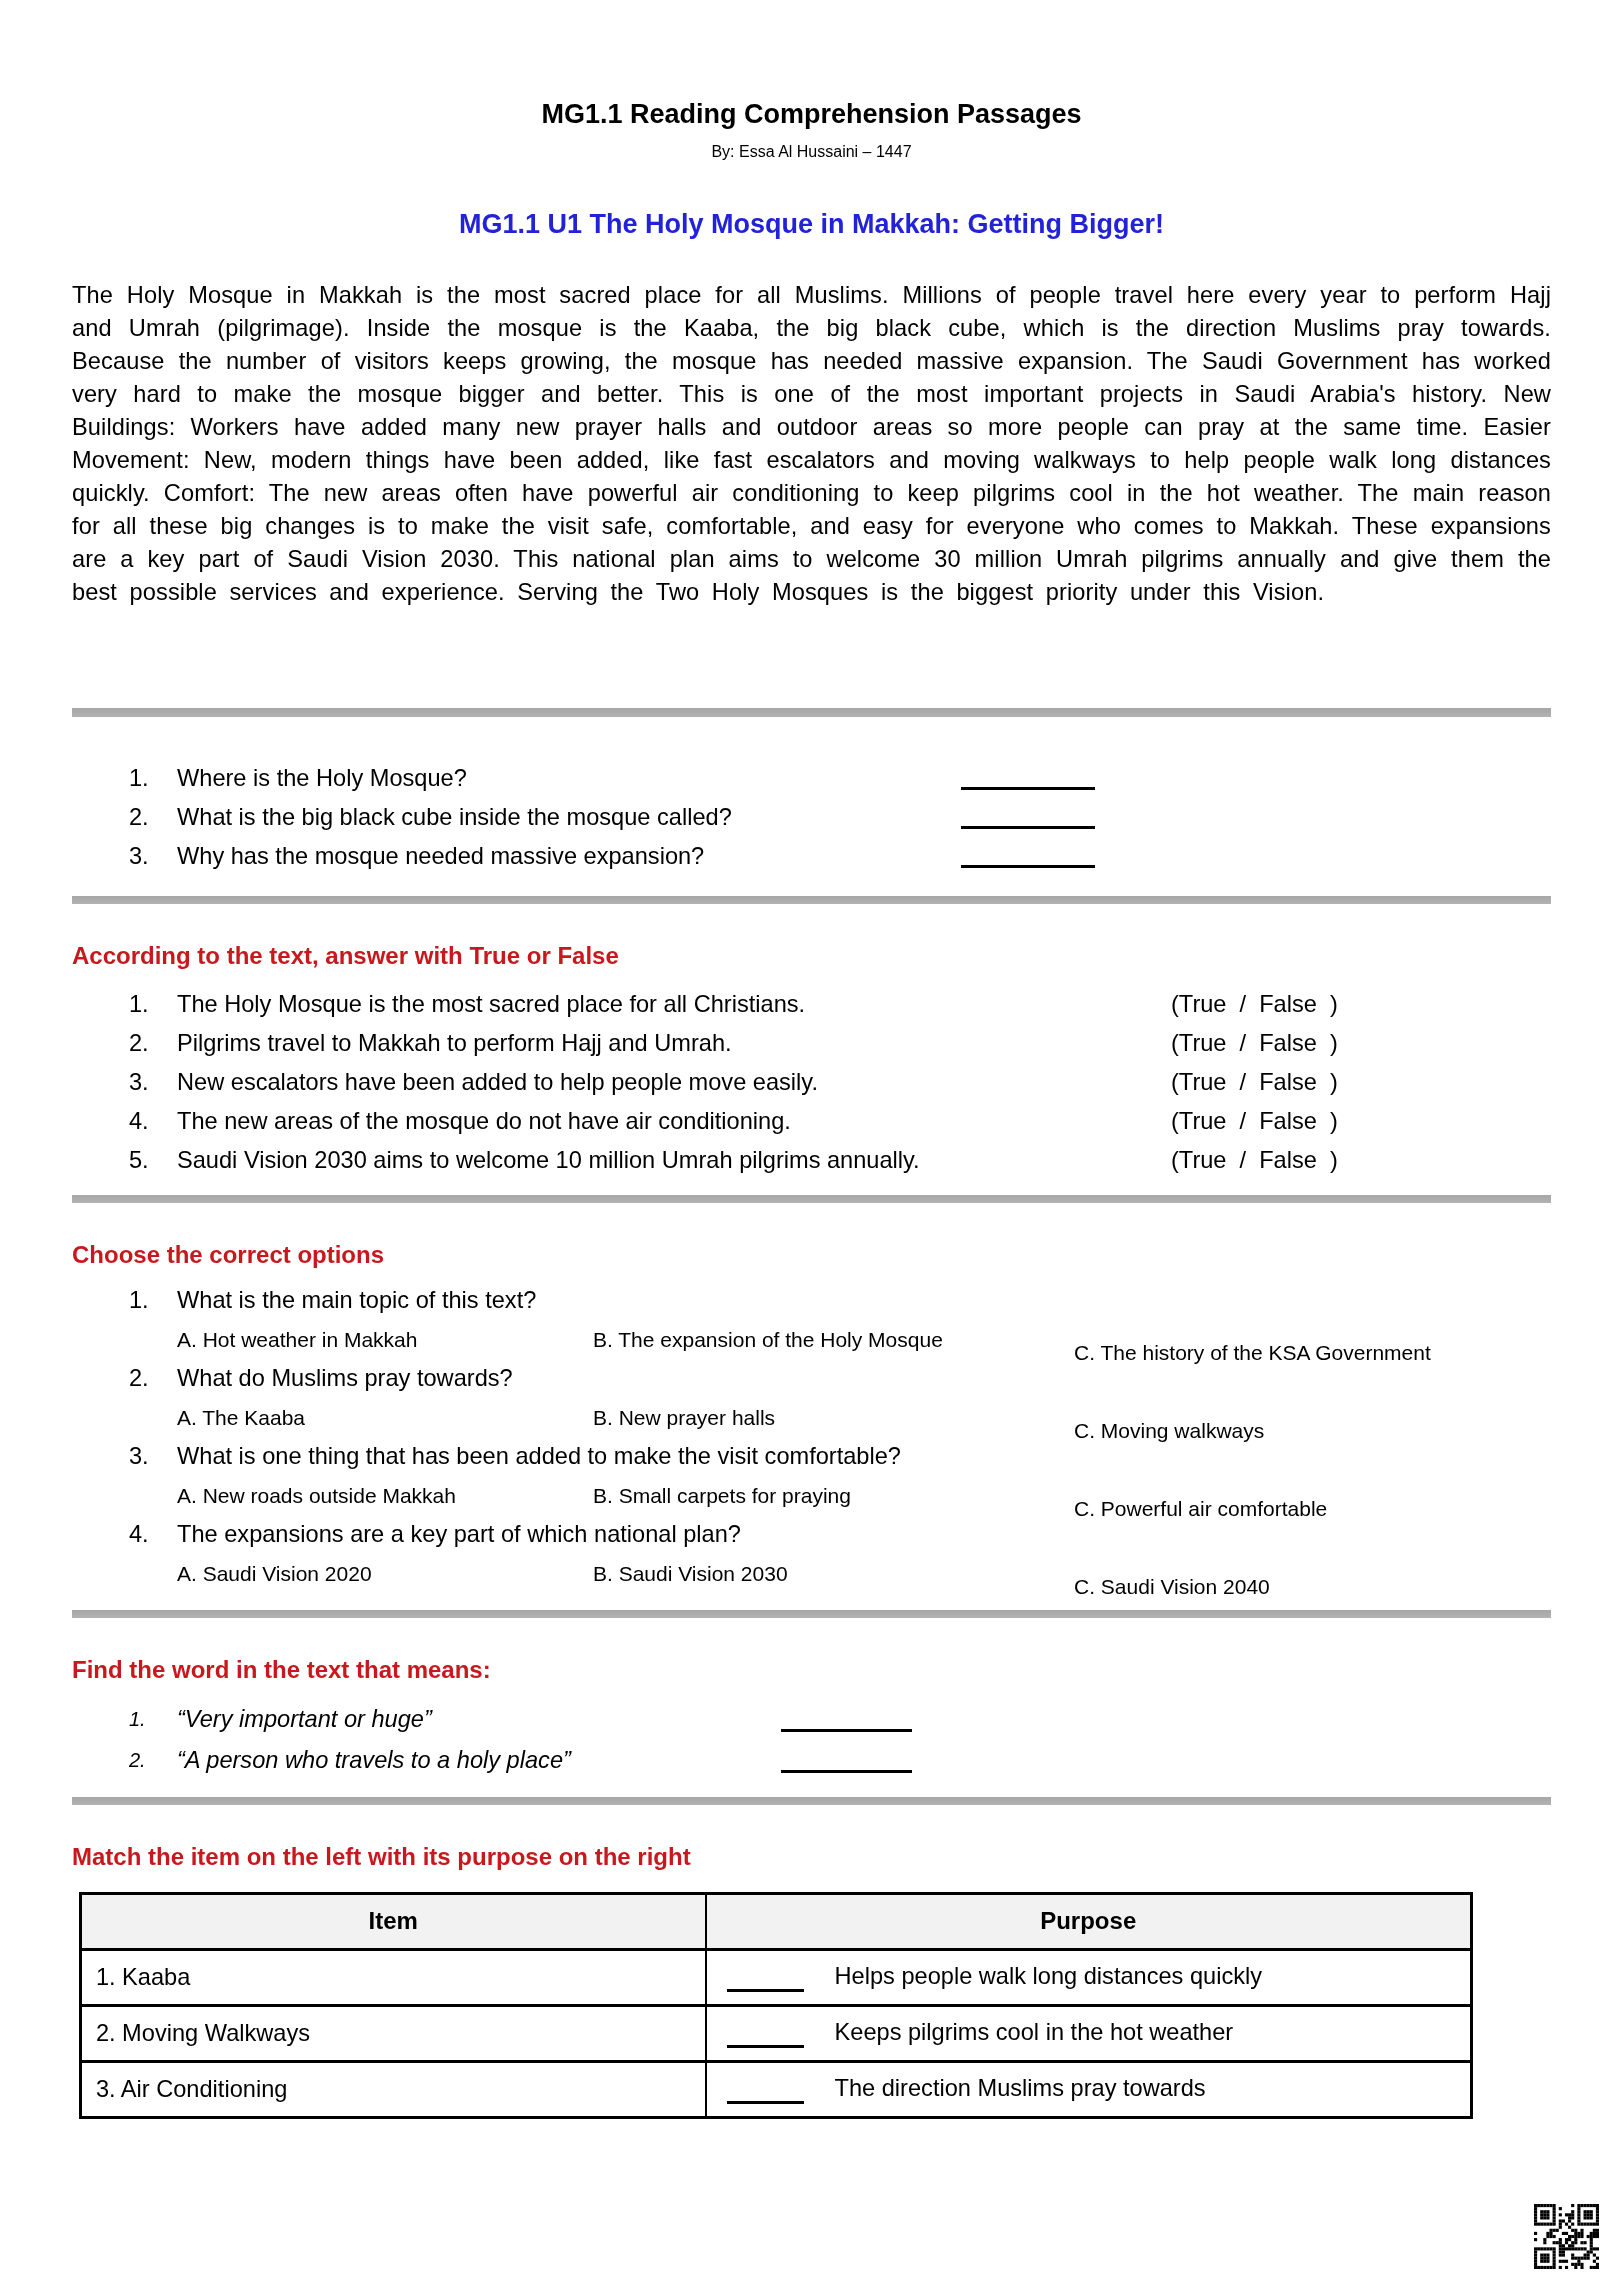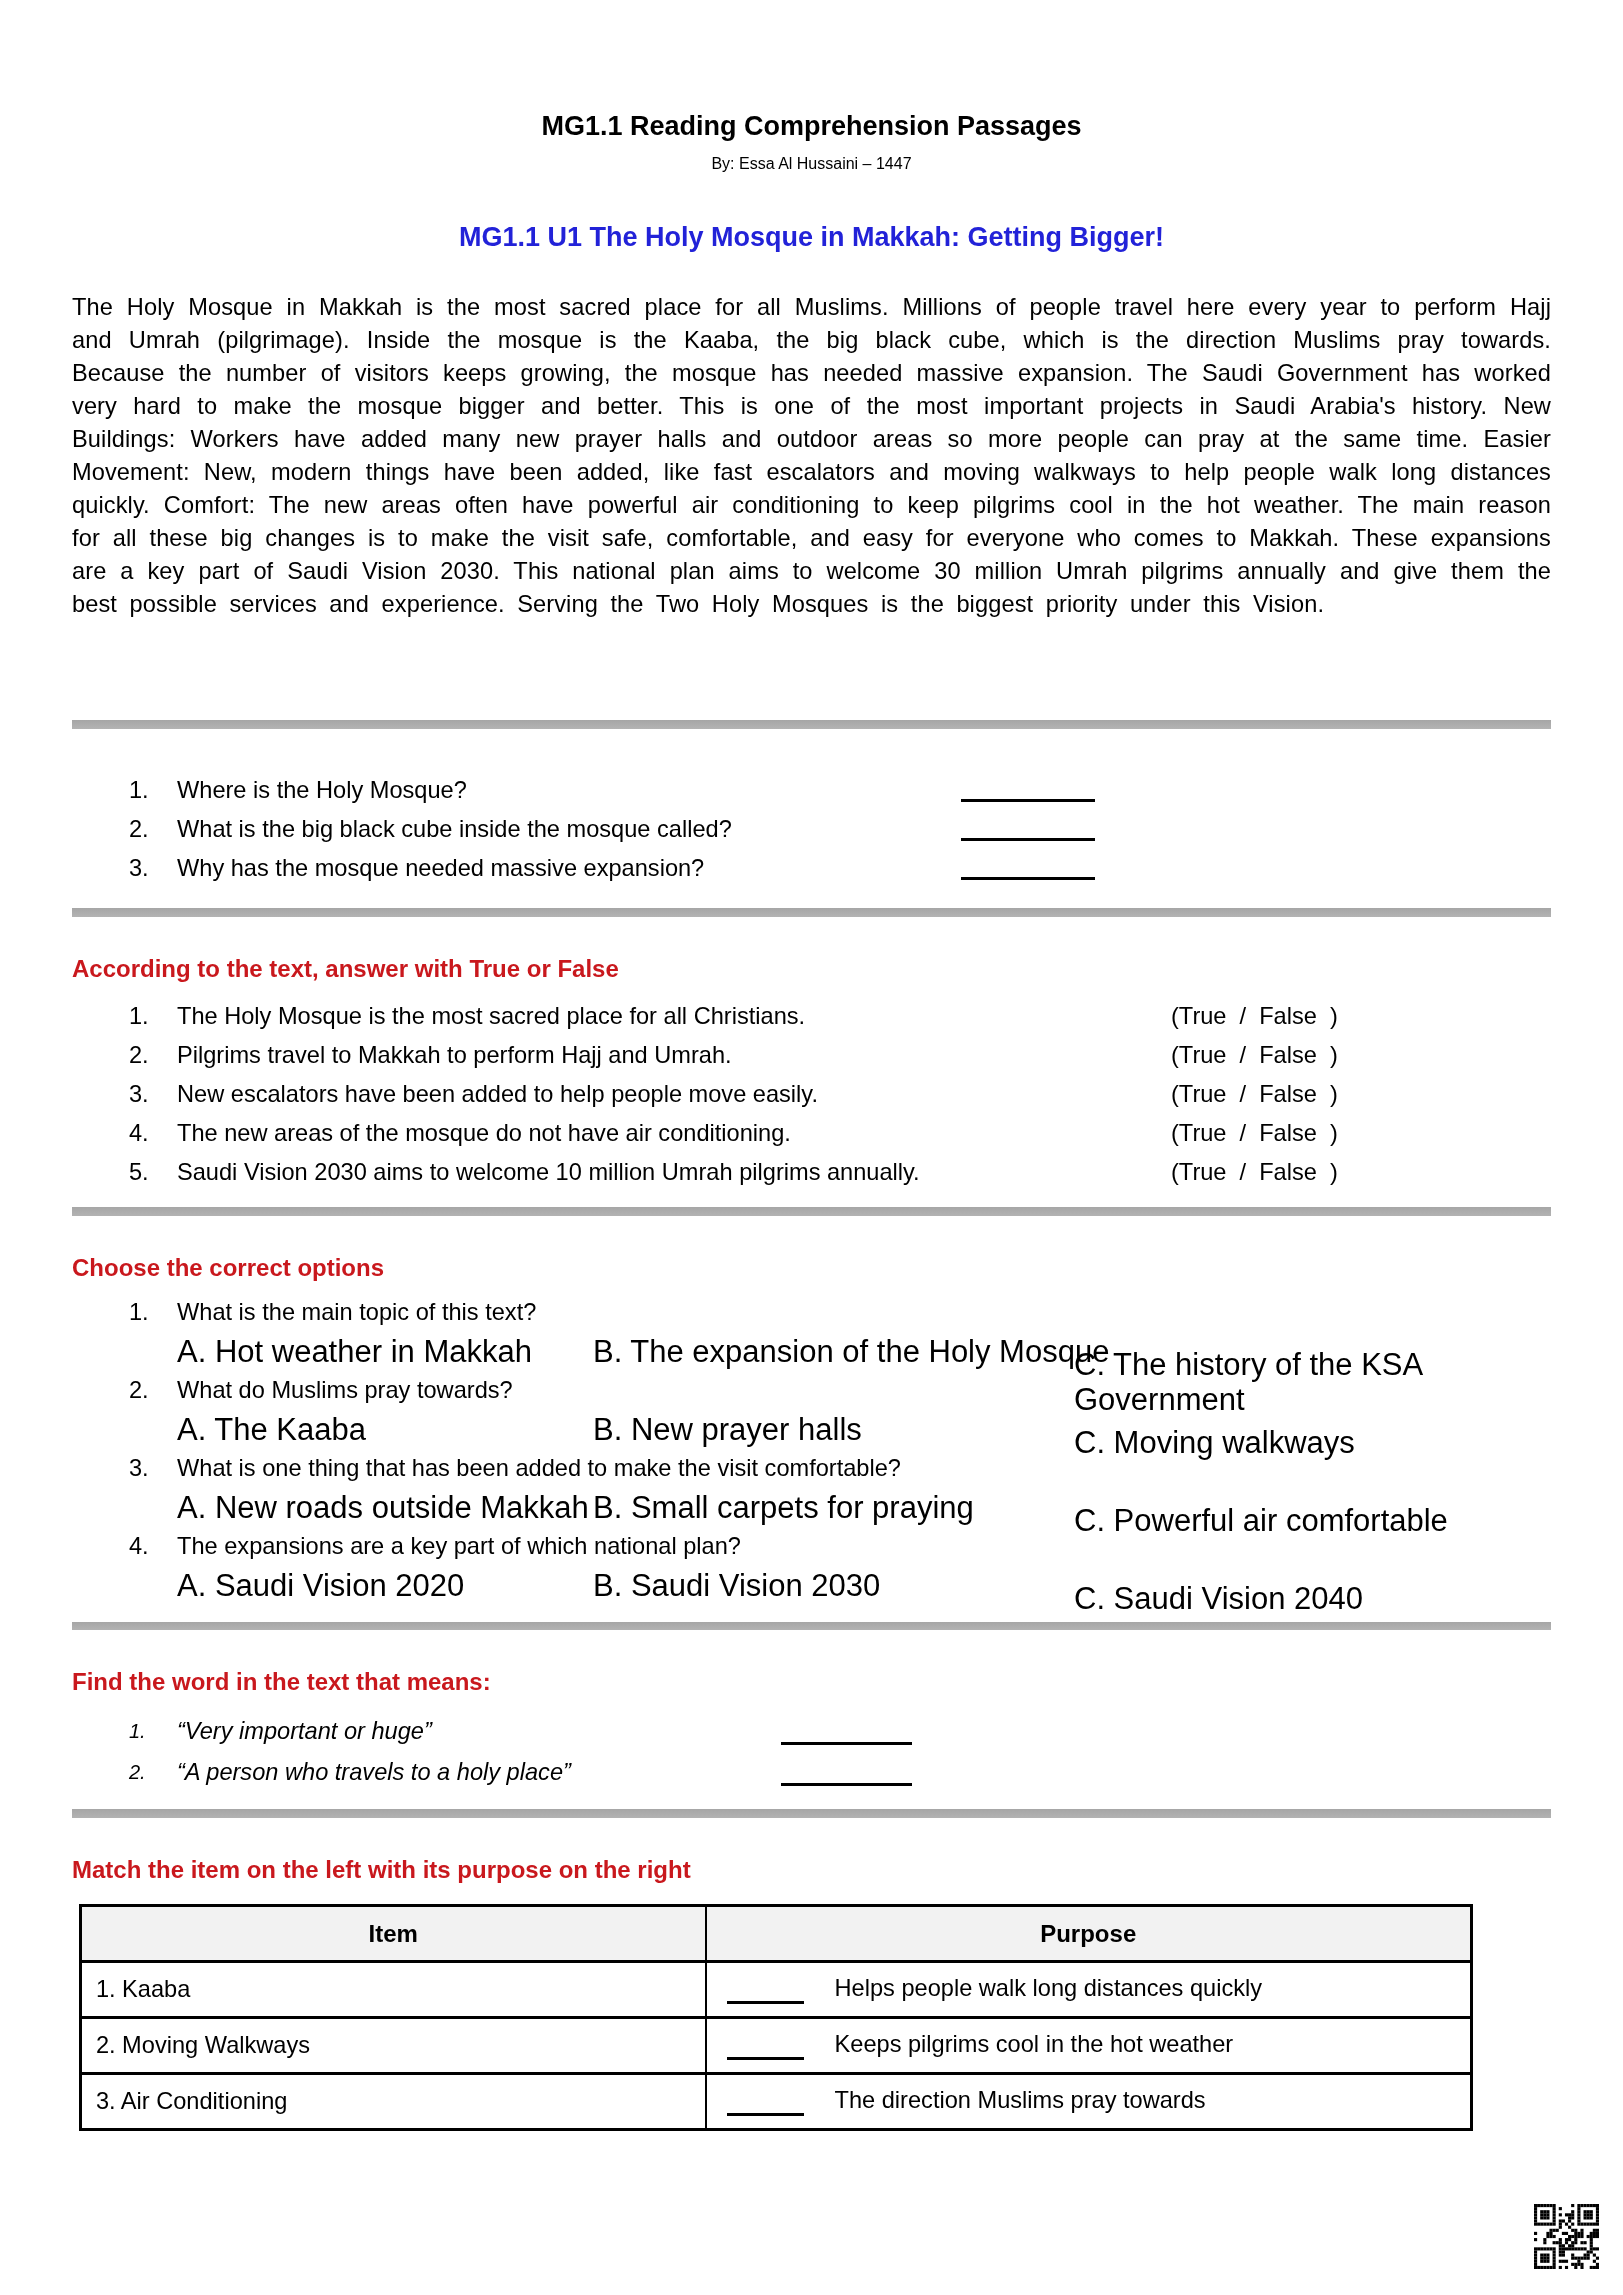--- a/index.html
+++ b/index.html
@@ -9,21 +9,21 @@
     --tbl-head:#F2F2F2;
   }
   *{box-sizing:border-box;}
   html,body{margin:0;padding:0;}
   body{
     width:1623px;height:2295px;background:#ffffff;color:#000;
     font-family:"Liberation Sans",sans-serif;position:relative;overflow:hidden;
   }
   .page{padding:98px 72px 0 72px;position:relative;}
 
-  .doc-title{text-align:center;font-size:27px;font-weight:bold;margin:12px;line-height:1.2;}
+  .doc-title{text-align:center;font-size:27px;font-weight:bold;margin:0;line-height:1.2;}
   .byline{text-align:center;font-size:16px;margin:11.8px 0 0 0;line-height:1.2;}
   .unit-heading{text-align:center;font-size:27px;font-weight:bold;color:var(--blue);margin:47px 0 0 0;line-height:1.2;}
 
   .passage{
     font-size:23.6px;line-height:33px;text-align:justify;margin:38px 0 0 0;
     min-height:400px;word-spacing:5.9px;letter-spacing:0.1px;
   }
 
   .divider{height:8.5px;background:linear-gradient(#a6a6a6,#b3b3b3);}
   .d1{margin-top:29.4px;}
@@ -42,21 +42,21 @@
   .oq .row{height:39px;line-height:35px;}
   .blank{position:absolute;border-bottom:3.3px solid #000;}
   .oq .blank{left:889px;width:134px;top:26px;}
 
   .tf{margin-top:15.7px;}
   .tf .row{height:39px;line-height:35px;}
   .tf-ans{position:absolute;left:1099px;top:0;word-spacing:6.5px;white-space:pre;}
 
   .mcq{margin-top:13px;}
   .mcq .row{height:39px;line-height:35px;}
-  .opts{position:relative;height:39px;line-height:35px;font-size:31px;}
+  .opts{position:relative;height:39px;line-height:35px;font-size:21px;}
   .opt-a{position:absolute;left:105px;top:0;}
   .opt-b{position:absolute;left:521px;top:0;}
   .opt-c{position:absolute;left:1002px;top:13px;}
 
   .fw{margin-top:17px;}
   .fw .row{height:41px;line-height:35px;font-style:italic;font-weight:bold;font-weight:normal;}
   .fw .num{font-size:20px;}
   .fw .blank{left:709px;width:131px;top:27.5px;}
 
   .match-table{

